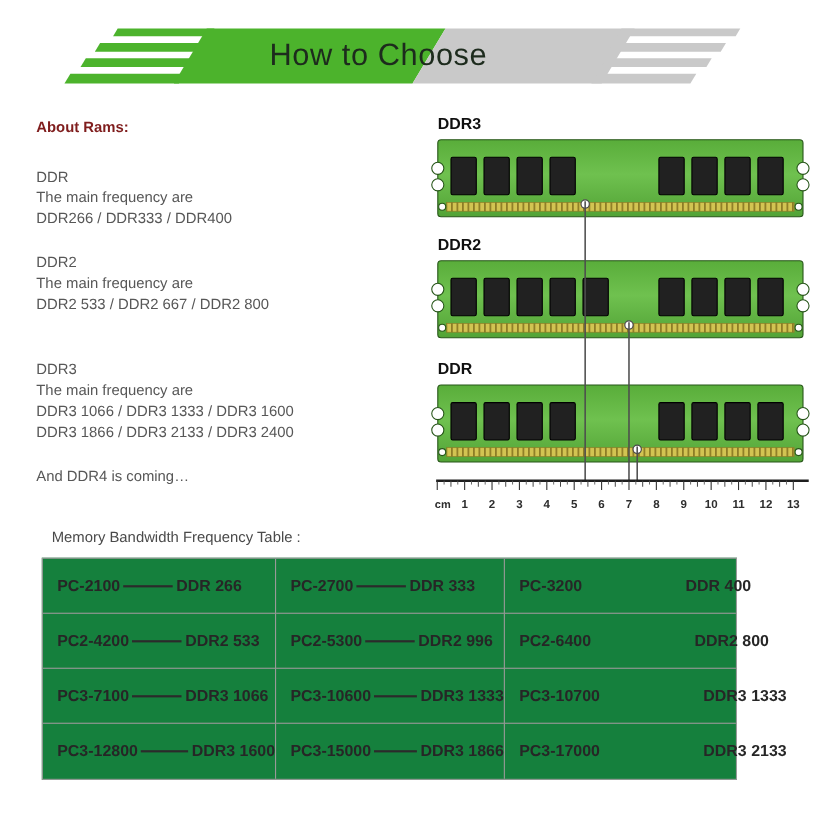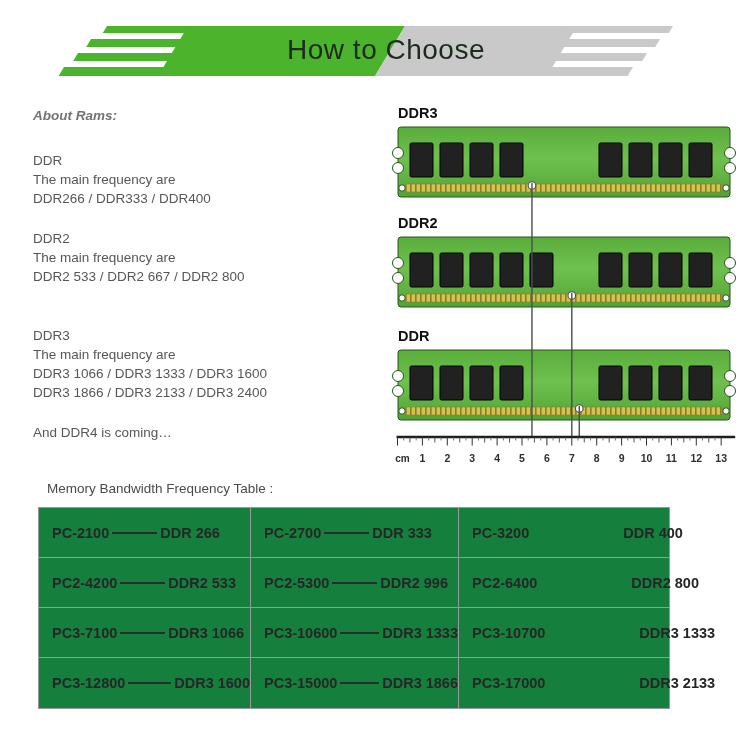--- a/index.html
+++ b/index.html
@@ -4,25 +4,25 @@
 <style>
   html,body{margin:0;padding:0;background:#fff;}
   .page{
     position:relative;width:750px;height:750px;background:#ffffff;overflow:hidden;
     font-family:"Liberation Sans", sans-serif;
   }
   
   .banner-svg{position:absolute;left:0;top:0;}
   .banner-title{
     position:absolute;left:245px;top:34px;width:240px;height:32px;line-height:32px;
-    text-align:right;font-size:28px;font-weight:400;color:#1d2b1d;letter-spacing:0.5px;
+    text-align:left;font-size:28px;font-weight:400;color:#1d2b1d;letter-spacing:0.5px;
   }
   
   .about{position:absolute;left:33px;top:106px;width:350px;color:#575757;font-size:13.5px;line-height:19px;}
-  .about-heading{font-weight:bold;color:#737373;margin-bottom:26px;font-style:italic;}
+  .about-heading{font-weight:bold;color:#7f1d1d;margin-bottom:26px;}
   .about-sec{margin-bottom:21px;}
   .about-sec.s1{margin-bottom:40px;}
   .about-footnote{margin-top:0;}
   
   .diagram-svg{position:absolute;left:390px;top:95px;}
   .mod-label{position:absolute;font-size:14.5px;font-weight:bold;color:#101010;height:18px;line-height:18px;}
   
   .table-heading{position:absolute;left:47px;top:481px;font-size:13.5px;color:#4a4a4a;}
   .freq-table{
     position:absolute;left:38px;top:507px;

